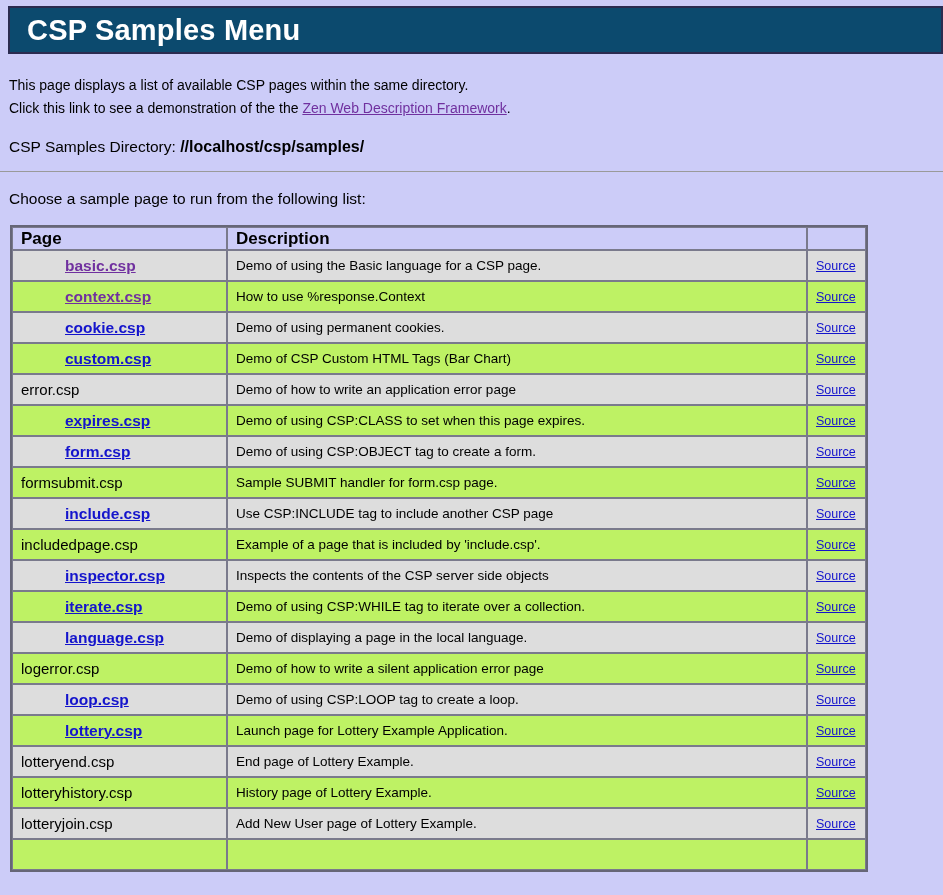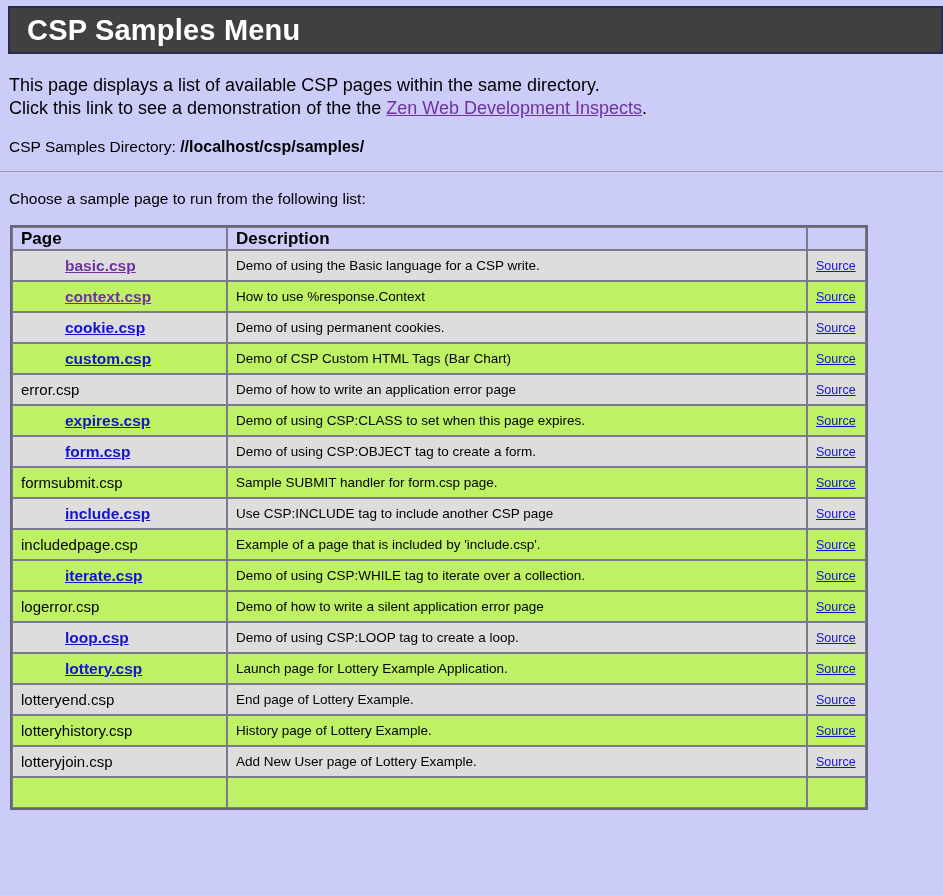--- a/index.html
+++ b/index.html
@@ -17,41 +17,41 @@
     color: #000000;
     overflow: hidden;
   }
 
   
   .banner-wrap {
     padding: 6px 0 0 8px;
     background: #ccccf8;
   }
   .banner {
-    background: #404040;
+    background: #0c4a6e;
     border: 2px solid #2b2b50;
     height: 48px;
     display: flex;
     align-items: center;
     padding-left: 17px;
     width: 100%;
   }
   .banner-title {
     color: #ffffff;
     font-size: 29px;
     font-weight: bold;
     letter-spacing: 0.2px;
     line-height: 1;
     white-space: nowrap;
   }
 
   
   .intro {
     padding: 20px 0 0 9px;
-    font-size: 18px;
+    font-size: 14px;
     line-height: 23px;
   }
   .intro .line { white-space: nowrap; }
 
   a.link-visited {
     color: #70309f;
     text-decoration: underline;
   }
   a.link-unvisited {
     color: #1414cc;
@@ -145,21 +145,21 @@
 <body>
 
 <div class="banner-wrap">
   <div class="banner">
     <span class="banner-title">CSP Samples Menu</span>
   </div>
 </div>
 
 <div class="intro">
   <div class="line">This page displays a list of available CSP pages within the same directory.</div>
-  <div class="line"><span>Click this link to see a demonstration of the the </span><a class="link-visited" href="#">Zen Web Development Inspects</a><span>.</span></div>
+  <div class="line"><span>Click this link to see a demonstration of the the </span><a class="link-visited" href="#">Zen Web Description Framework</a><span>.</span></div>
 </div>
 
 <div class="dir-line">
   <span>CSP Samples Directory: </span><span class="dir-path">//localhost/csp/samples/</span>
 </div>
 
 <hr class="sep">
 
 <div class="choose">Choose a sample page to run from the following list:</div>
 
@@ -173,21 +173,21 @@
     <thead>
       <tr>
         <th>Page</th>
         <th>Description</th>
         <th class="th-src"></th>
       </tr>
     </thead>
     <tbody id="samples-body">
         <tr class="row-alt">
           <td class="cell-page"><a href="#" class="link-visited">basic.csp</a></td>
-          <td class="cell-desc"><span>Demo of using the Basic language for a CSP write.</span></td>
+          <td class="cell-desc"><span>Demo of using the Basic language for a CSP page.</span></td>
           <td class="cell-src"><a href="#">Source</a></td>
         </tr>
         <tr class="row-plain">
           <td class="cell-page"><a href="#" class="link-visited">context.csp</a></td>
           <td class="cell-desc"><span>How to use %response.Context</span></td>
           <td class="cell-src"><a href="#">Source</a></td>
         </tr>
         <tr class="row-alt">
           <td class="cell-page"><a href="#" class="link-unvisited">cookie.csp</a></td>
           <td class="cell-desc"><span>Demo of using permanent cookies.</span></td>
@@ -221,23 +221,33 @@
         <tr class="row-alt">
           <td class="cell-page"><a href="#" class="link-unvisited">include.csp</a></td>
           <td class="cell-desc"><span>Use </span><b>CSP:INCLUDE</b><span> tag to include another CSP page</span></td>
           <td class="cell-src"><a href="#">Source</a></td>
         </tr>
         <tr class="row-plain">
           <td class="cell-page"><span>includedpage.csp</span></td>
           <td class="cell-desc"><span>Example of a page that is included by 'include.csp'.</span></td>
           <td class="cell-src"><a href="#">Source</a></td>
         </tr>
+        <tr class="row-alt">
+          <td class="cell-page"><a href="#" class="link-unvisited">inspector.csp</a></td>
+          <td class="cell-desc"><span>Inspects the contents of the CSP server side objects</span></td>
+          <td class="cell-src"><a href="#">Source</a></td>
+        </tr>
         <tr class="row-plain">
           <td class="cell-page"><a href="#" class="link-unvisited">iterate.csp</a></td>
           <td class="cell-desc"><span>Demo of using </span><b>CSP:WHILE</b><span> tag to iterate over a collection.</span></td>
+          <td class="cell-src"><a href="#">Source</a></td>
+        </tr>
+        <tr class="row-alt">
+          <td class="cell-page"><a href="#" class="link-unvisited">language.csp</a></td>
+          <td class="cell-desc"><span>Demo of displaying a page in the local language.</span></td>
           <td class="cell-src"><a href="#">Source</a></td>
         </tr>
         <tr class="row-plain">
           <td class="cell-page"><span>logerror.csp</span></td>
           <td class="cell-desc"><span>Demo of how to write a silent application error page</span></td>
           <td class="cell-src"><a href="#">Source</a></td>
         </tr>
         <tr class="row-alt">
           <td class="cell-page"><a href="#" class="link-unvisited">loop.csp</a></td>
           <td class="cell-desc"><span>Demo of using </span><b>CSP:LOOP</b><span> tag to create a loop.</span></td>

